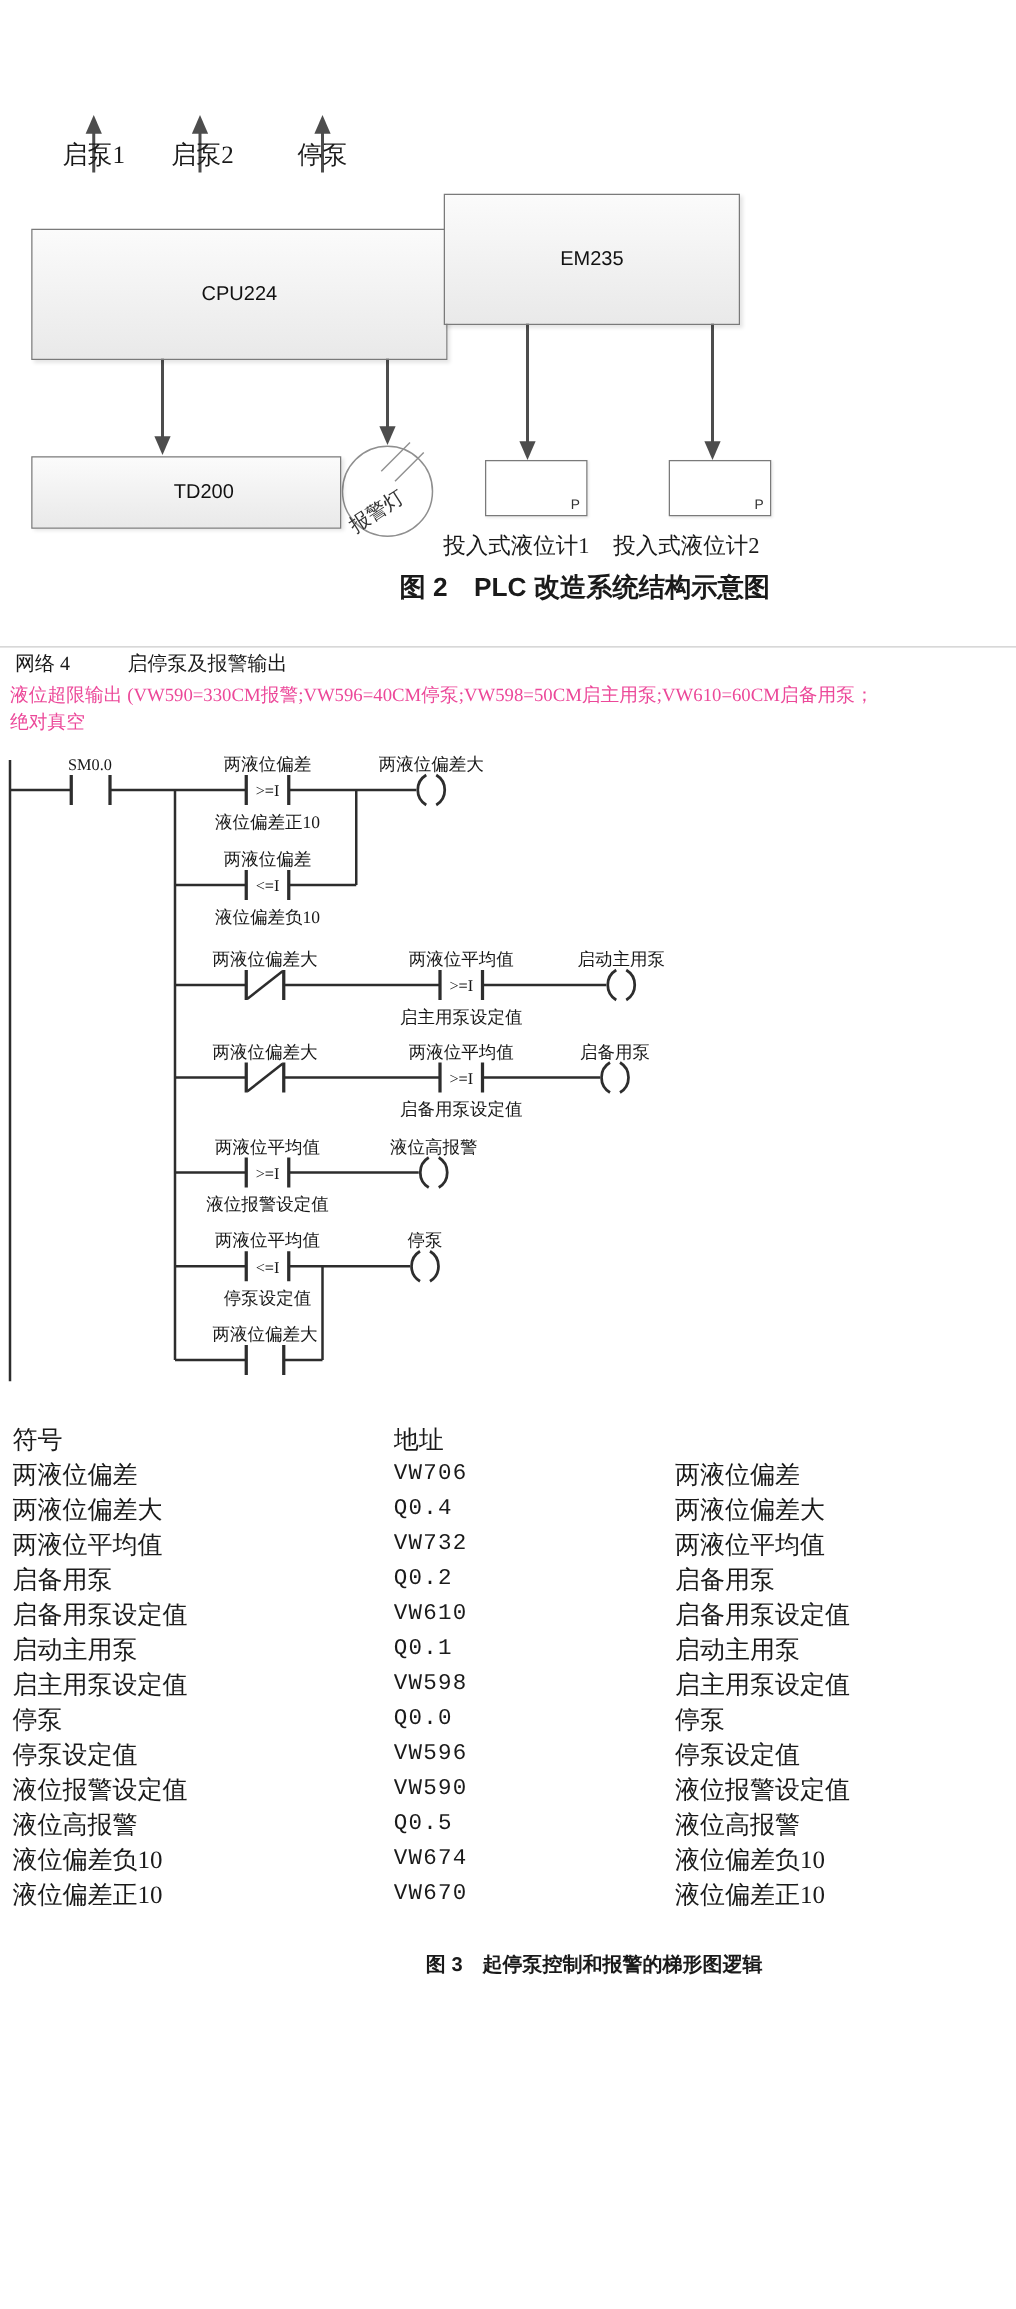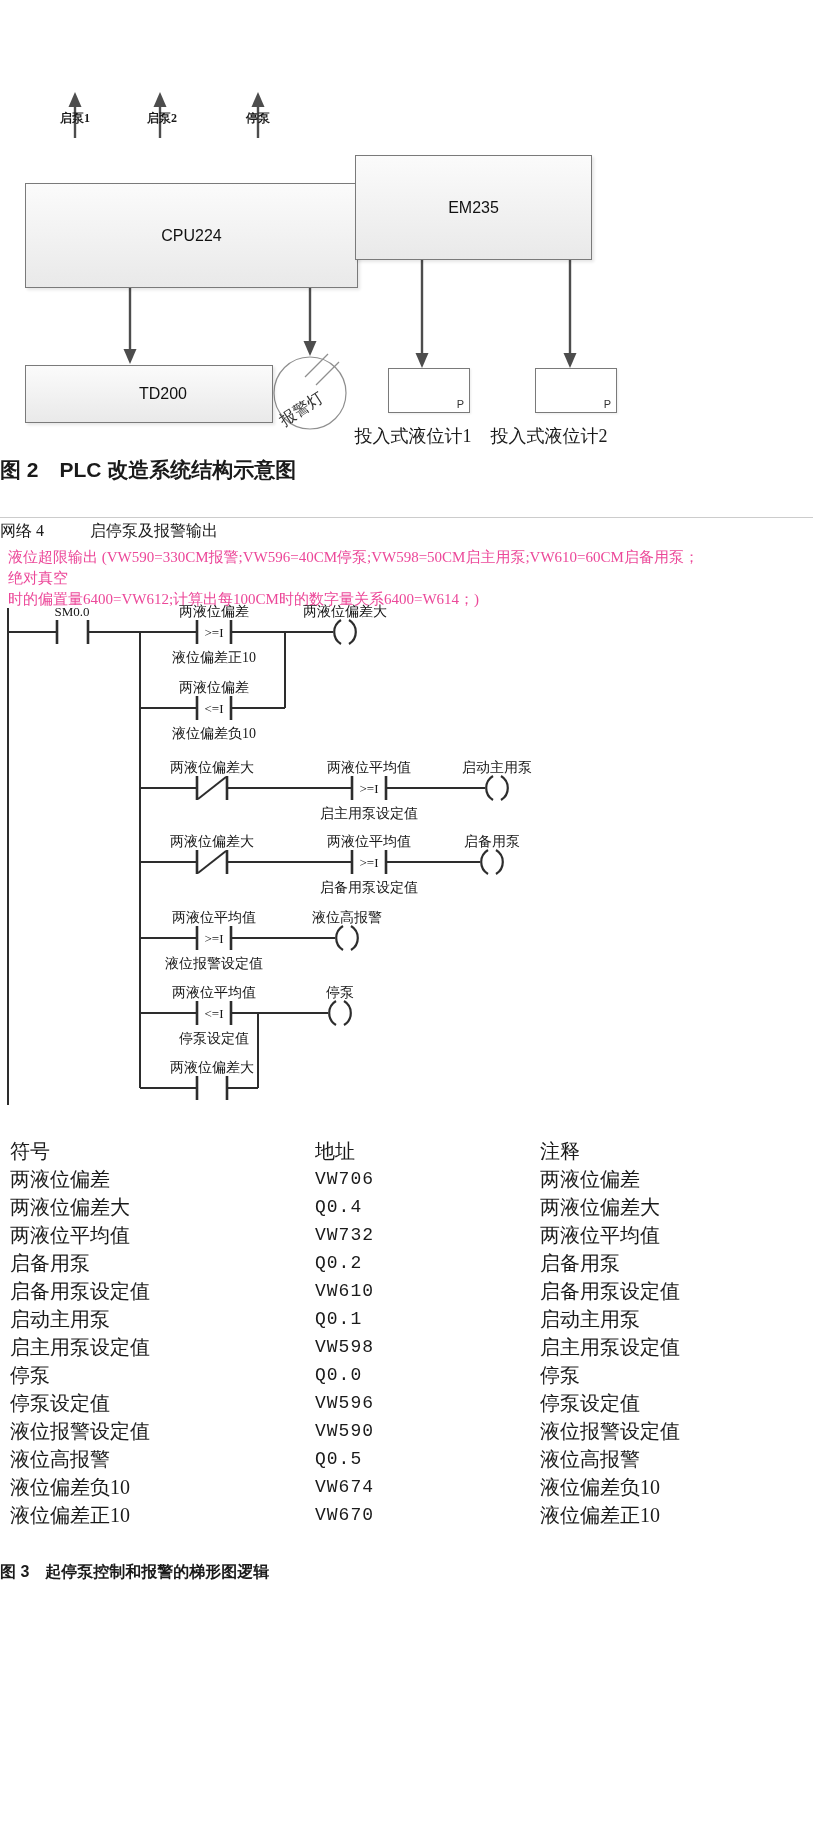--- a/index.html
+++ b/index.html
@@ -25,34 +25,34 @@
   .box-td      { left:25px; top:365px; width:218px; height:56px;padding-left:28px; }
   .pbox {
     position:absolute; border:1px solid #7a7a7a; background:#ffffff;
     box-shadow:1px 1px 2px rgba(0,0,0,0.08);
   }
   .pbox-1 { left:388px; top:368px; width:80px; height:43px; }
   .pbox-2 { left:535px; top:368px; width:80px; height:43px; }
   .p-letter { position:absolute; right:5px; bottom:2px; font-size:11px;
     font-family:"Liberation Sans", sans-serif; color:#333; }
   .sig-label { position:absolute; top:110px; transform:translateX(-50%);
-    font-size:12px; font-weight:bold; white-space:nowrap; }
+    font-size:20px; font-weight:normal; white-space:nowrap; }
   .sig-1 { left:75px; } .sig-2 { left:162px; } .sig-3 { left:258px; }
   .sensor-label { position:absolute; top:424px; transform:translateX(-50%);
     font-size:18px; white-space:nowrap; }
   .sensor-1 { left:413px; } .sensor-2 { left:549px; }
   .caption { position:absolute; font-weight:bold; font-size:21px;
-    font-family:"Liberation Sans", sans-serif; text-align:left; white-space:nowrap; }
+    font-family:"Liberation Sans", sans-serif; text-align:right; white-space:nowrap; }
   .caption-2 { left:0; top:456px; width:616px; }
 
   
   .fig3 { position:absolute; left:0; top:505px; width:813px; height:1342px; }
   .net-rule { position:absolute; left:0; top:12px; width:813px; height:0;
     border-top:1px solid #cccccc; }
-  .net-header { position:absolute; left:0; top:16px; font-size:16px; color:#1a1a1a;
+  .net-header { position:absolute; left:12px; top:16px; font-size:16px; color:#1a1a1a;
     white-space:nowrap; }
   .net-header .net-title { margin-left:46px; }
   .net-comment { position:absolute; left:8px; top:42px; width:700px;
     font-size:15px; line-height:21px; color:#ec4899; }
   .ladder { position:absolute; left:0; top:95px; }
   .ladder line { stroke:#2d2d2d; stroke-width:2; }
   .ladder line.bar { stroke-width:2.6; }
   .ladder path { stroke:#2d2d2d; stroke-width:2.2; fill:none; }
   .ladder text { font-family:"Liberation Serif", serif; font-size:14px;
     fill:#161616; text-anchor:middle; }
@@ -143,21 +143,20 @@
 <section class="fig3">
 
   <div class="net-rule"></div>
 
   <div class="net-header">
     <span>网络 4</span><span class="net-title">启停泵及报警输出</span>
   </div>
 
   <div class="net-comment">
     <div>液位超限输出 (VW590=330CM报警;VW596=40CM停泵;VW598=50CM启主用泵;VW610=60CM启备用泵；绝对真空</div>
-    <div>时的偏置量6400=VW612;计算出每100CM时的数字量关系6400=W614；)</div>
   </div>
 
   <svg class="ladder" width="813" height="520" viewBox="0 0 813 520">
 
     <g>
       <line x1="8" y1="8" x2="8" y2="505"></line>
       <line x1="140" y1="32" x2="140" y2="488"></line>
       <line x1="285" y1="32" x2="285" y2="108"></line>
       <line x1="258" y1="413" x2="258" y2="488"></line>
     </g>
@@ -257,21 +256,20 @@
       <line class="bar" x1="227" y1="476" x2="227" y2="500"></line>
       <line x1="227" y1="488" x2="258" y2="488"></line>
       <text x="212" y="472">两液位偏差大</text>
     </g>
   </svg>
 
   <div class="symtable">
     <div class="trow">
       <div class="tc">符号</div>
       <div class="tc">地址</div>
-      <div class="tc">注释</div>
     </div>
     <div class="trow">
       <div class="tc">两液位偏差</div>
       <div class="tc c-addr">VW706</div>
       <div class="tc">两液位偏差</div>
     </div>
     <div class="trow">
       <div class="tc">两液位偏差大</div>
       <div class="tc c-addr">Q0.4</div>
       <div class="tc">两液位偏差大</div>

